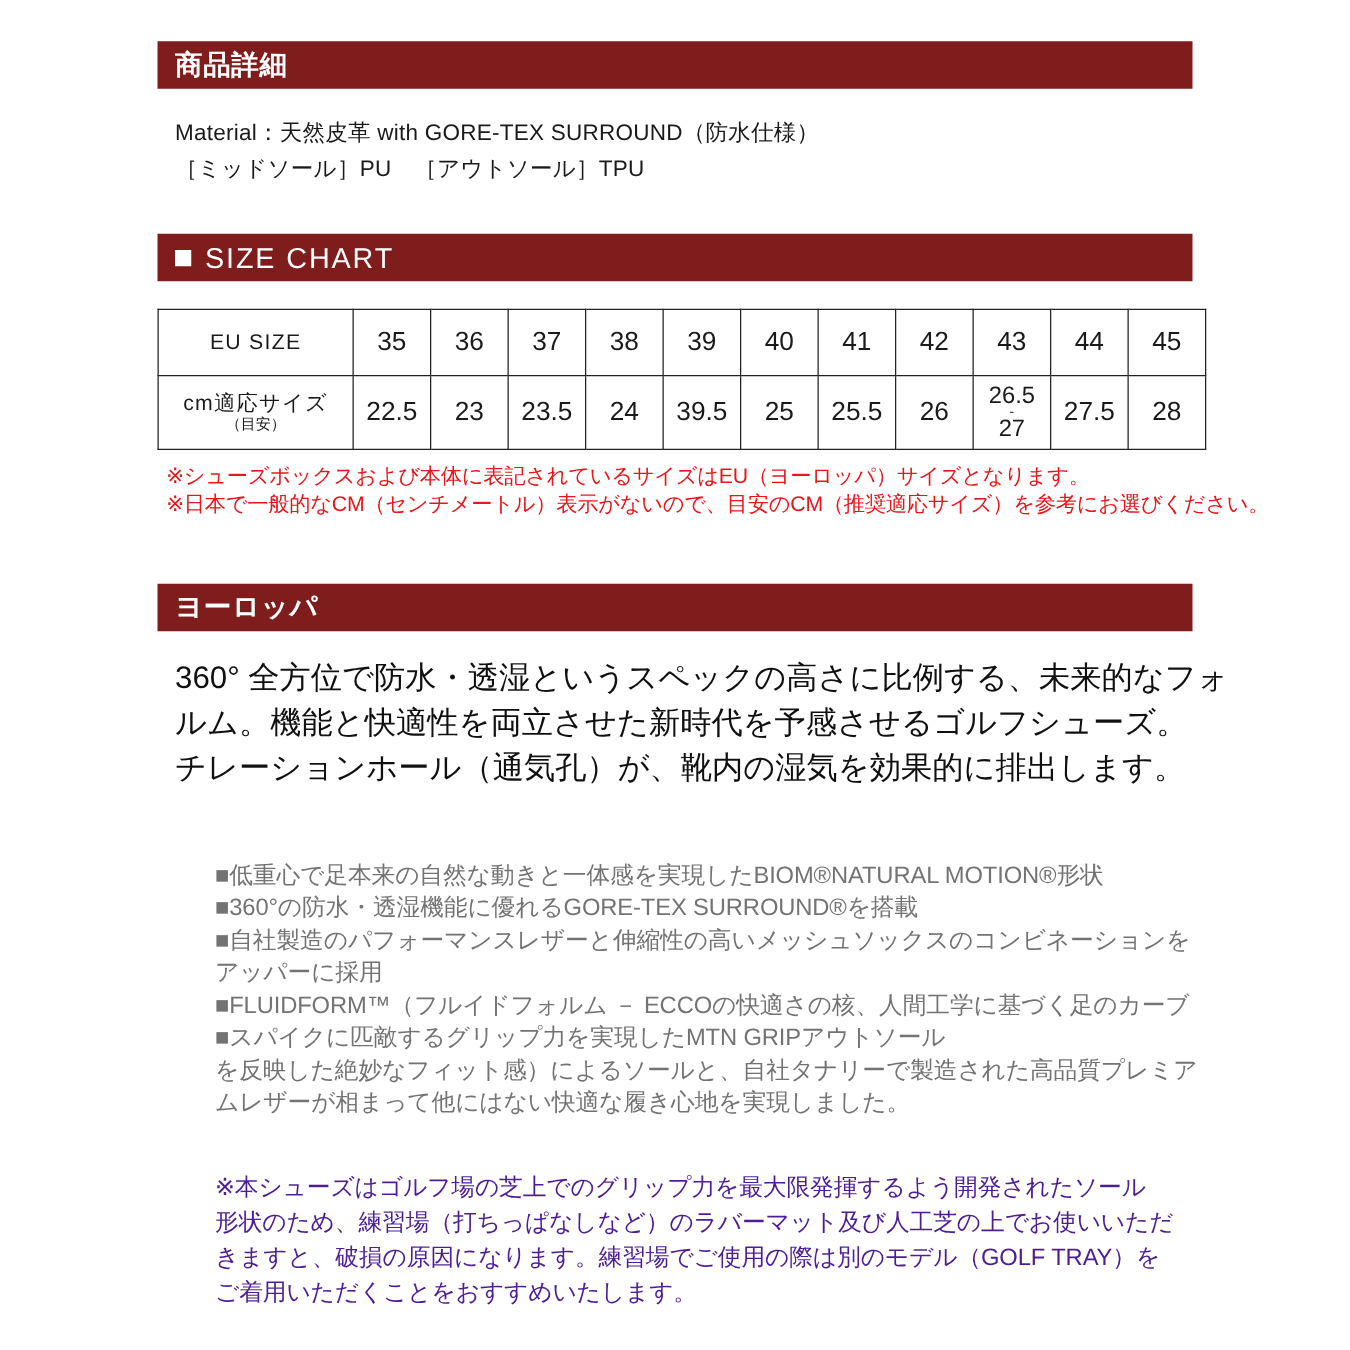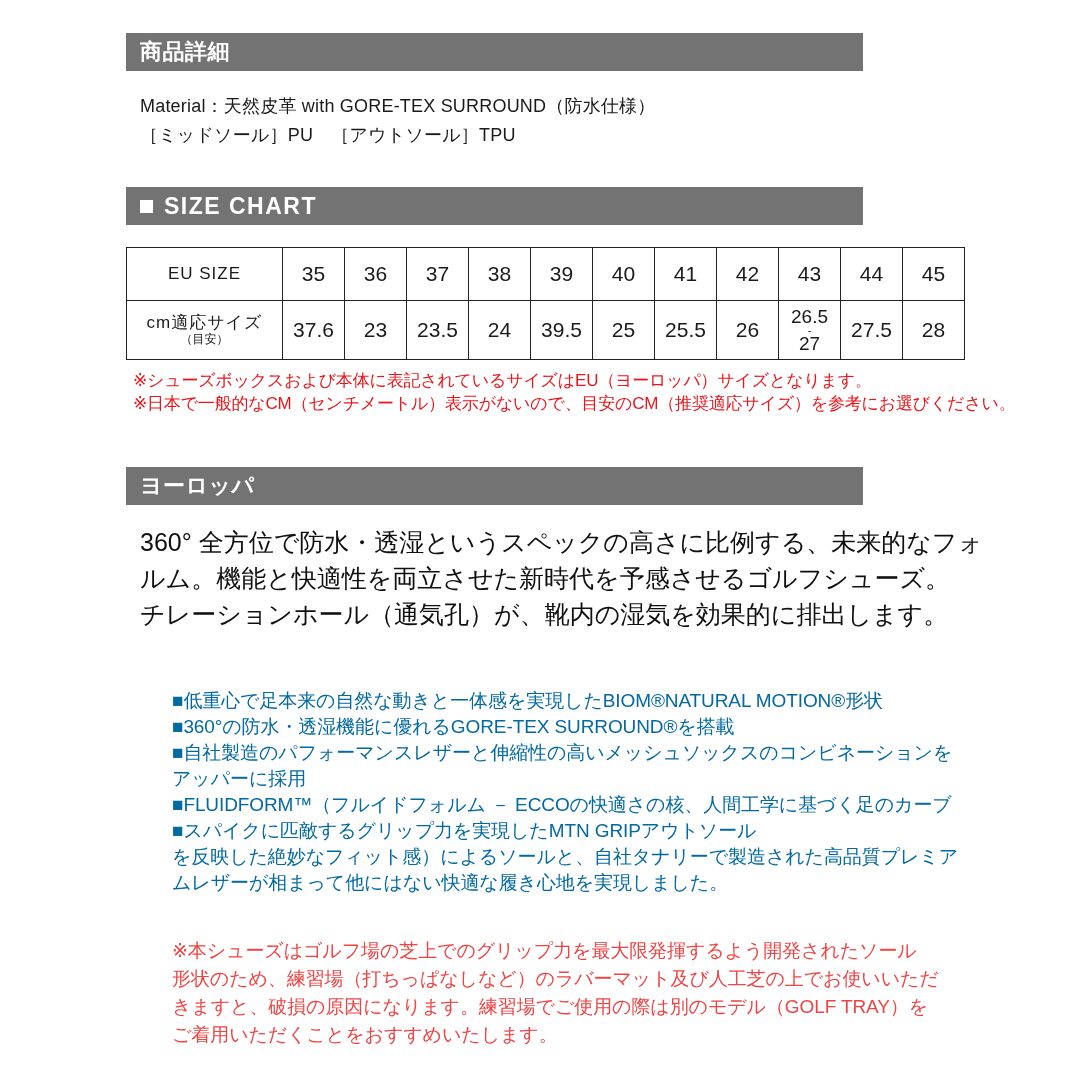--- a/index.html
+++ b/index.html
@@ -18,38 +18,38 @@
     position: relative;
     width: 1080px;
     height: 1080px;
     box-sizing: border-box;
   }
 
   
   .section-bar {
     position: absolute;
     left: 126px;
-    width: 737px;
+    width: 828px;
     height: 38px;
-    background: #737373;
+    background: #7f1d1d;
     color: #ffffff;
     display: flex;
     align-items: center;
     box-sizing: border-box;
     padding-left: 14px;
   }
   .section-bar .bar-title {
     font-size: 22px;
     font-weight: 700;
     letter-spacing: 0.5px;
     line-height: 1;
   }
   .section-bar .bar-title.latin {
     font-size: 23px;
-    font-weight: 700;
+    font-weight: 400;
     letter-spacing: 1.5px;
   }
   .sq-bullet {
     display: inline-block;
     width: 13px;
     height: 13px;
     background: #ffffff;
     margin-right: 11px;
     flex: 0 0 auto;
   }
@@ -145,35 +145,35 @@
     position: absolute;
     left: 172px;
     top: 688px;
     width: 790px;
   }
   #feature-list .fline {
     font-size: 19px;
     line-height: 26px;
     letter-spacing: -0.1px;
     white-space: nowrap;
-    color: #0369a1;
+    color: #737373;
   }
 
   #usage-note {
     position: absolute;
     left: 172px;
     top: 937px;
     width: 790px;
   }
   #usage-note .uline {
     font-size: 19px;
     line-height: 28px;
     letter-spacing: -0.1px;
     white-space: nowrap;
-    color: #ef4444;
+    color: #4c1d95;
   }
 </style>
 </head>
 <body>
 
 <div class="page">
 
   <div class="section-bar" style="top:33px;">
     <span class="bar-title">商品詳細</span>
   </div>
@@ -204,21 +204,21 @@
         <td class="datacell"><span>42</span></td>
         <td class="datacell"><span>43</span></td>
         <td class="datacell"><span>44</span></td>
         <td class="datacell"><span>45</span></td>
       </tr>
       <tr class="row-cm">
         <td class="rowlabel">
           <span>cm適応サイズ</span>
           <span class="sub">（目安）</span>
         </td>
-        <td class="datacell"><span>37.6</span></td>
+        <td class="datacell"><span>22.5</span></td>
         <td class="datacell"><span>23</span></td>
         <td class="datacell"><span>23.5</span></td>
         <td class="datacell"><span>24</span></td>
         <td class="datacell"><span>39.5</span></td>
         <td class="datacell"><span>25</span></td>
         <td class="datacell"><span>25.5</span></td>
         <td class="datacell"><span>26</span></td>
         <td class="datacell stacked">
           <span>26.5</span>
           <span class="dash">-</span>

